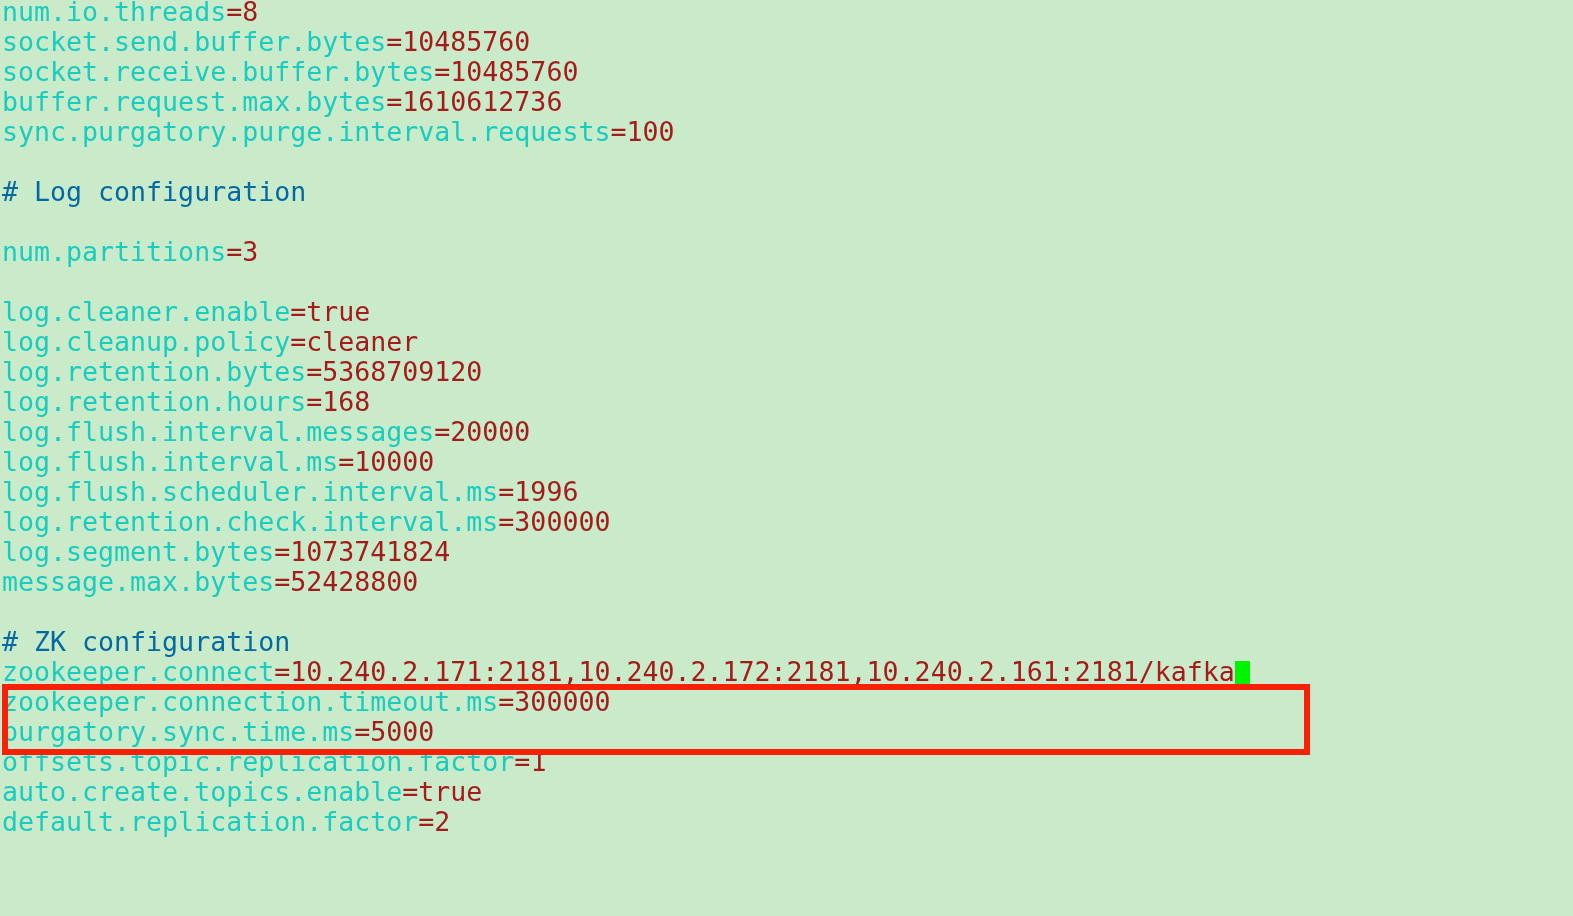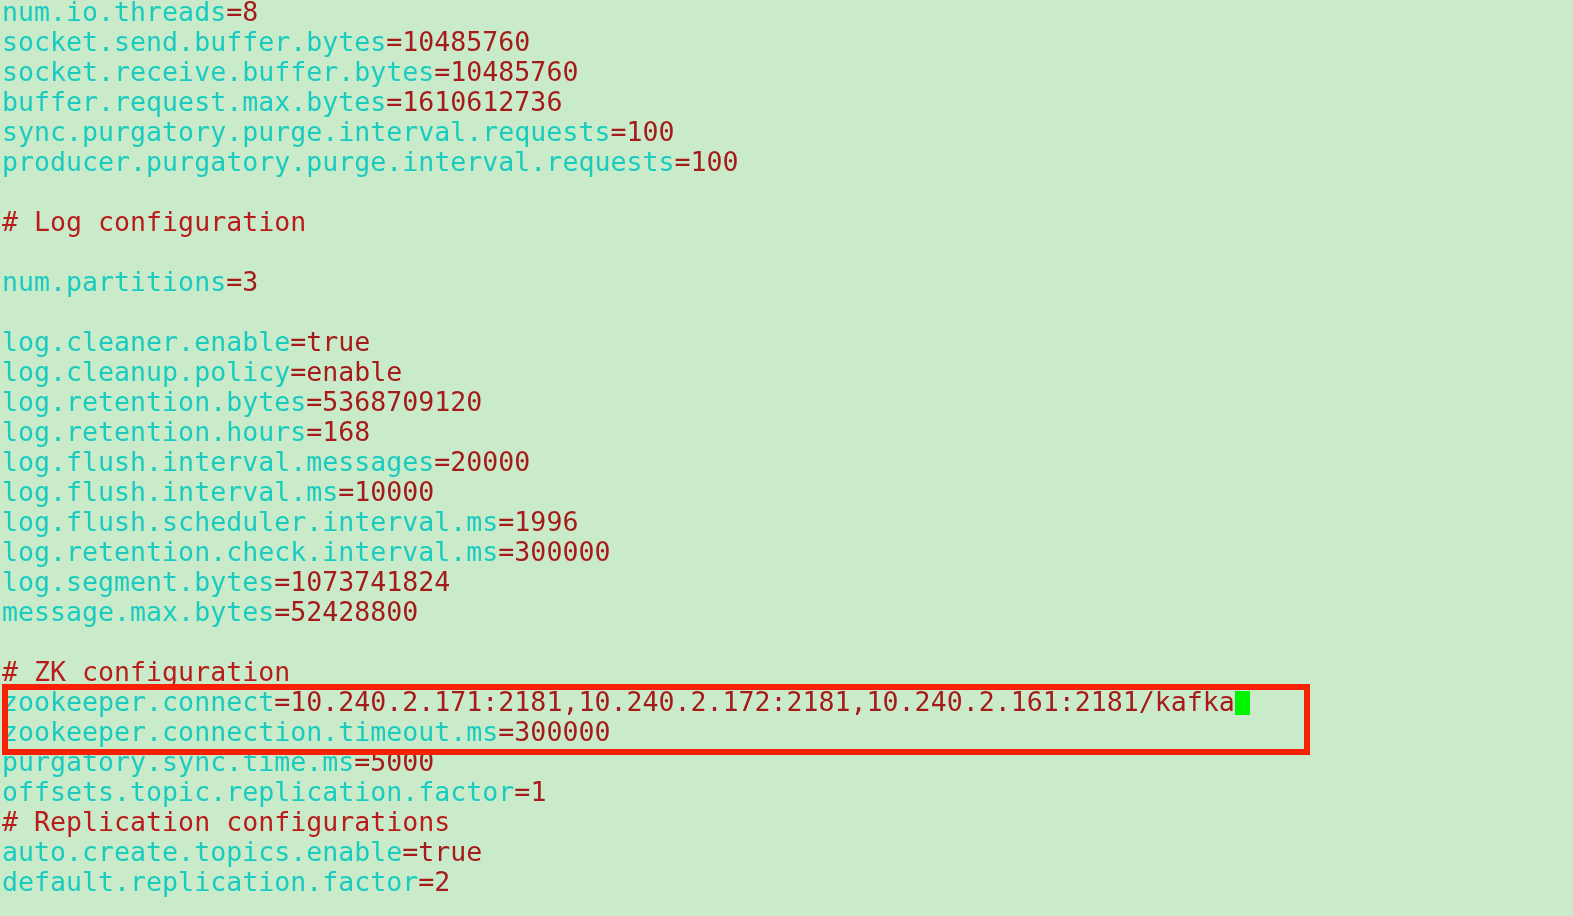--- a/index.html
+++ b/index.html
@@ -43,21 +43,21 @@
   }
 
   .line.blank {
     height: 30px;
   }
 
   
   .k   { color: #19ccbf; }   
   .eq  { color: #a51b1b; }   
   .v   { color: #a51b1b; }   
-  .cm  { color: #b91c1c; }   
+  .cm  { color: #0369a1; }   
 
   
   .cursor {
     display: inline-block;
     width: 15px;
     height: 24px;
     background: #00f400;
     vertical-align: -4px;
   }
 
@@ -77,40 +77,38 @@
 </head>
 <body>
 
 <div id="editor">
   <div id="code">
       <div class="line"><span class="k">num.io.threads</span><span class="eq">=</span><span class="v">8</span></div>
       <div class="line"><span class="k">socket.send.buffer.bytes</span><span class="eq">=</span><span class="v">10485760</span></div>
       <div class="line"><span class="k">socket.receive.buffer.bytes</span><span class="eq">=</span><span class="v">10485760</span></div>
       <div class="line"><span class="k">buffer.request.max.bytes</span><span class="eq">=</span><span class="v">1610612736</span></div>
       <div class="line"><span class="k">sync.purgatory.purge.interval.requests</span><span class="eq">=</span><span class="v">100</span></div>
-      <div class="line"><span class="k">producer.purgatory.purge.interval.requests</span><span class="eq">=</span><span class="v">100</span></div>
       <div class="line blank">&nbsp;</div>
       <div class="line"><span class="cm"># Log configuration</span></div>
       <div class="line blank">&nbsp;</div>
       <div class="line"><span class="k">num.partitions</span><span class="eq">=</span><span class="v">3</span></div>
       <div class="line blank">&nbsp;</div>
       <div class="line"><span class="k">log.cleaner.enable</span><span class="eq">=</span><span class="v">true</span></div>
-      <div class="line"><span class="k">log.cleanup.policy</span><span class="eq">=</span><span class="v">enable</span></div>
+      <div class="line"><span class="k">log.cleanup.policy</span><span class="eq">=</span><span class="v">cleaner</span></div>
       <div class="line"><span class="k">log.retention.bytes</span><span class="eq">=</span><span class="v">5368709120</span></div>
       <div class="line"><span class="k">log.retention.hours</span><span class="eq">=</span><span class="v">168</span></div>
       <div class="line"><span class="k">log.flush.interval.messages</span><span class="eq">=</span><span class="v">20000</span></div>
       <div class="line"><span class="k">log.flush.interval.ms</span><span class="eq">=</span><span class="v">10000</span></div>
       <div class="line"><span class="k">log.flush.scheduler.interval.ms</span><span class="eq">=</span><span class="v">1996</span></div>
       <div class="line"><span class="k">log.retention.check.interval.ms</span><span class="eq">=</span><span class="v">300000</span></div>
       <div class="line"><span class="k">log.segment.bytes</span><span class="eq">=</span><span class="v">1073741824</span></div>
       <div class="line"><span class="k">message.max.bytes</span><span class="eq">=</span><span class="v">52428800</span></div>
       <div class="line blank">&nbsp;</div>
       <div class="line"><span class="cm"># ZK configuration</span></div>
       <div class="line"><span class="k">zookeeper.connect</span><span class="eq">=</span><span class="v">10.240.2.171:2181,10.240.2.172:2181,10.240.2.161:2181/kafka</span><span class="cursor"></span></div>
       <div class="line"><span class="k">zookeeper.connection.timeout.ms</span><span class="eq">=</span><span class="v">300000</span></div>
       <div class="line"><span class="k">purgatory.sync.time.ms</span><span class="eq">=</span><span class="v">5000</span></div>
       <div class="line"><span class="k">offsets.topic.replication.factor</span><span class="eq">=</span><span class="v">1</span></div>
-      <div class="line"><span class="cm"># Replication configurations</span></div>
       <div class="line"><span class="k">auto.create.topics.enable</span><span class="eq">=</span><span class="v">true</span></div>
       <div class="line"><span class="k">default.replication.factor</span><span class="eq">=</span><span class="v">2</span></div>
     </div>
   <div id="highlight-box"></div>
 </div>
 
 </body></html>

